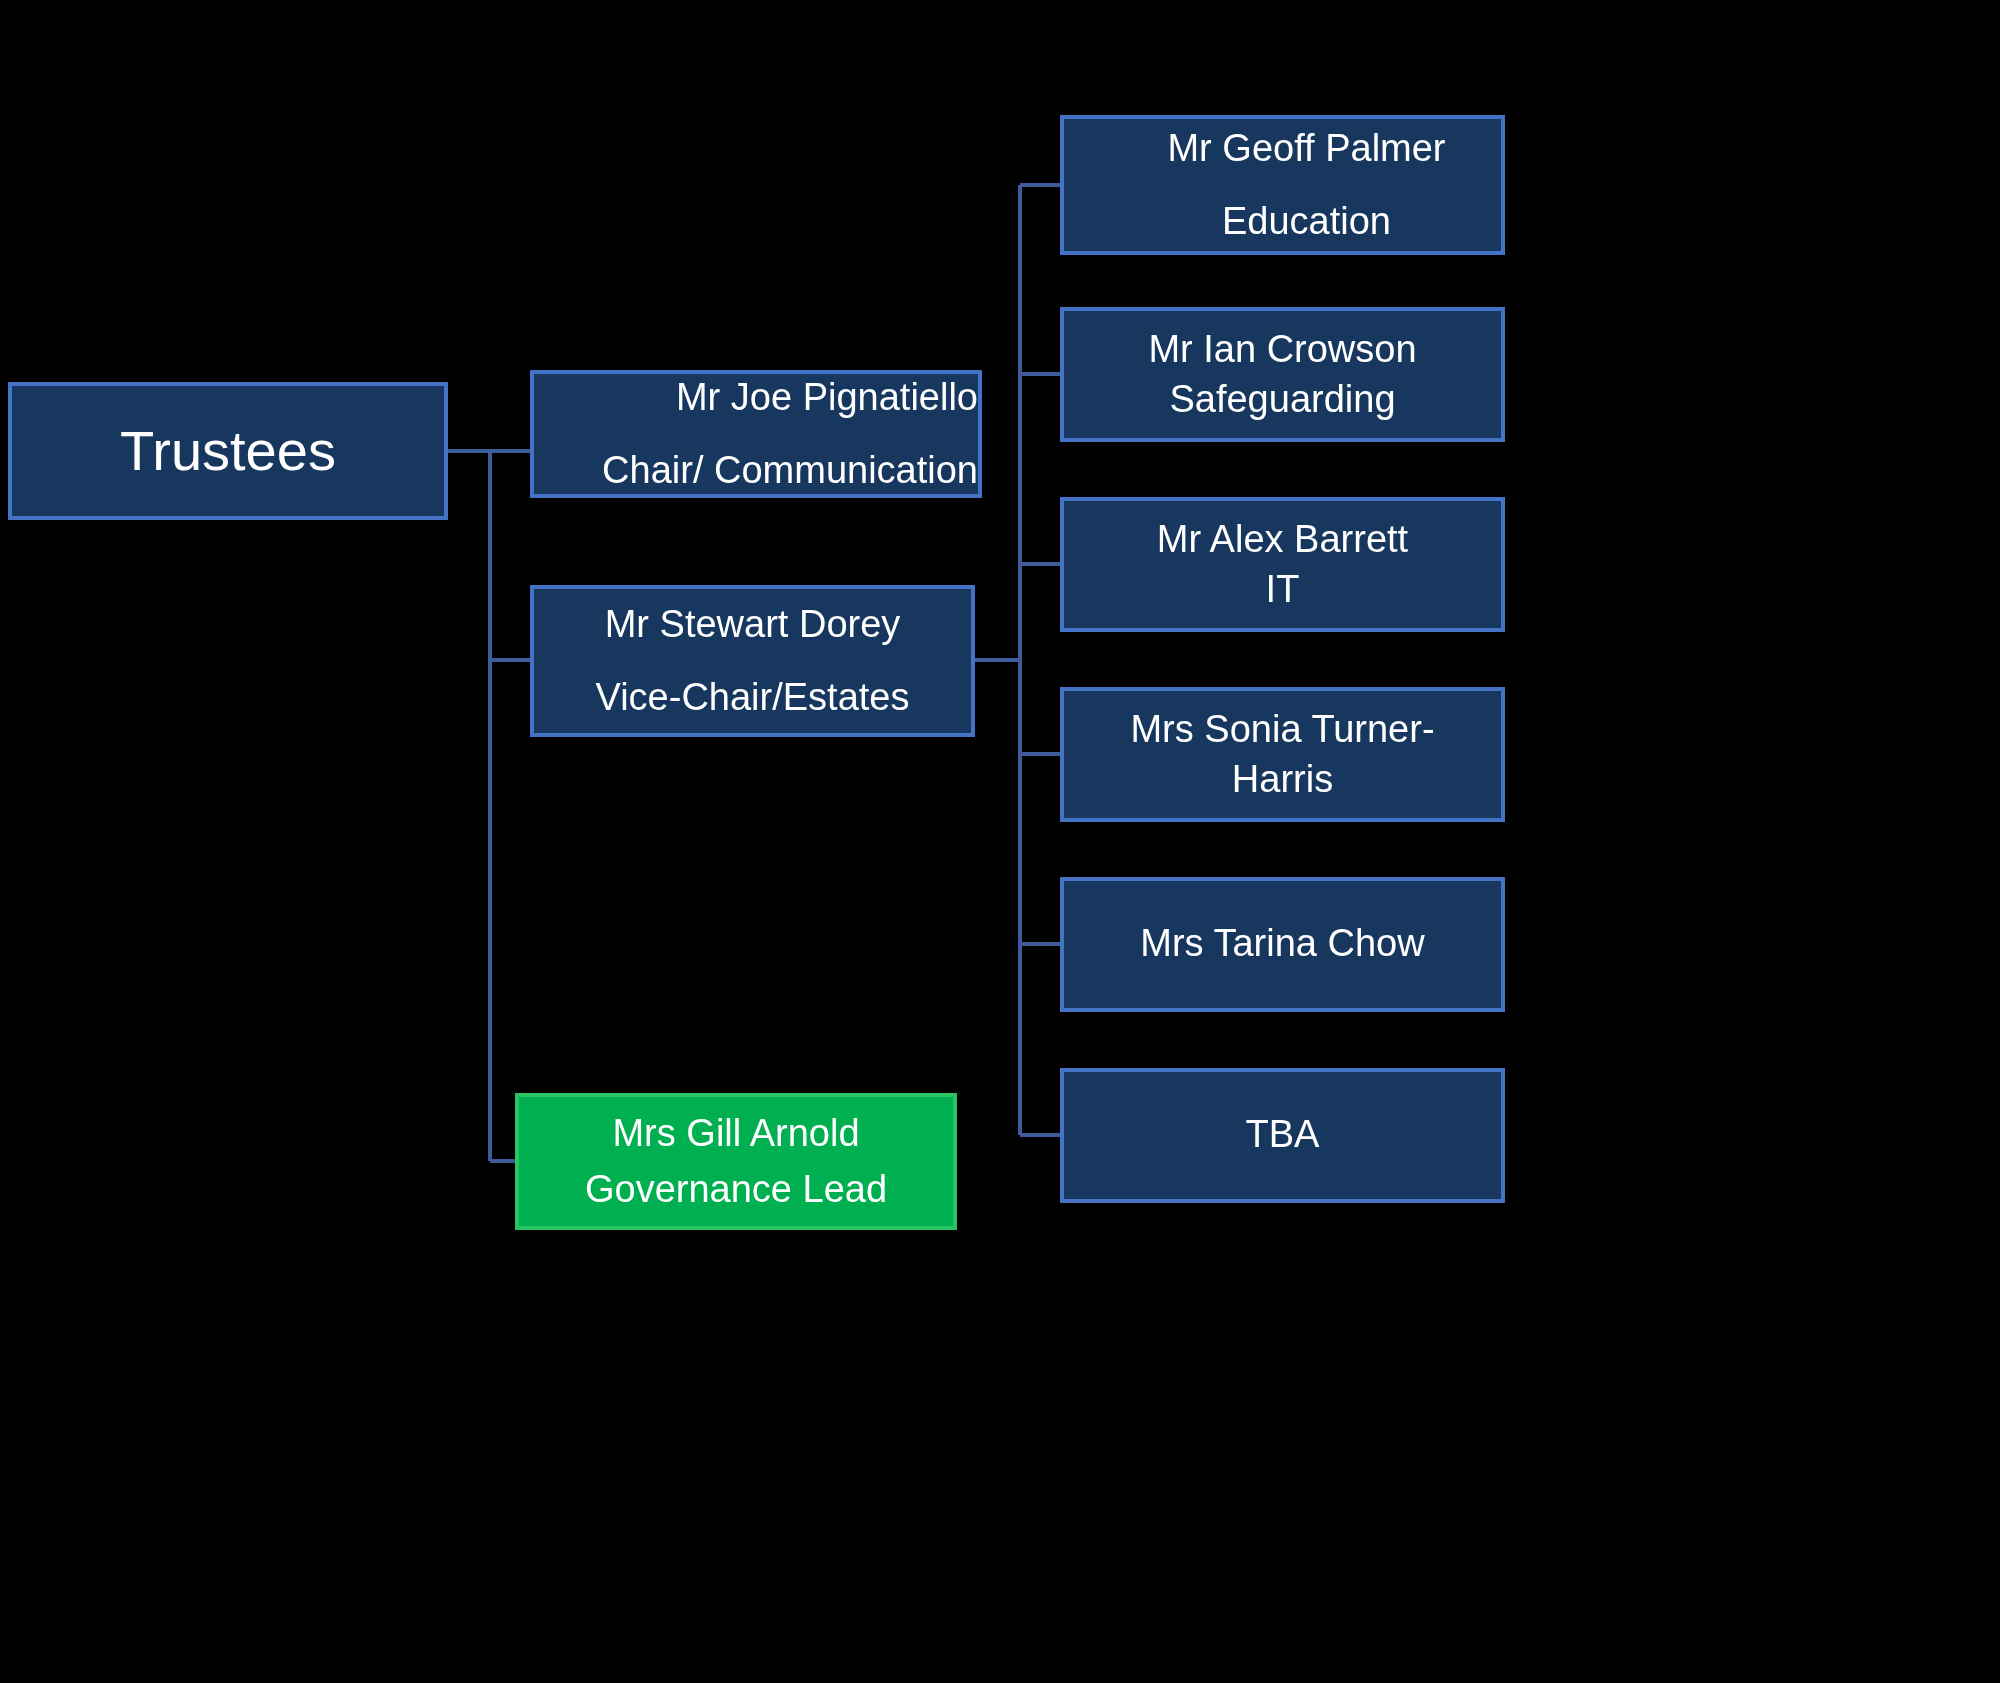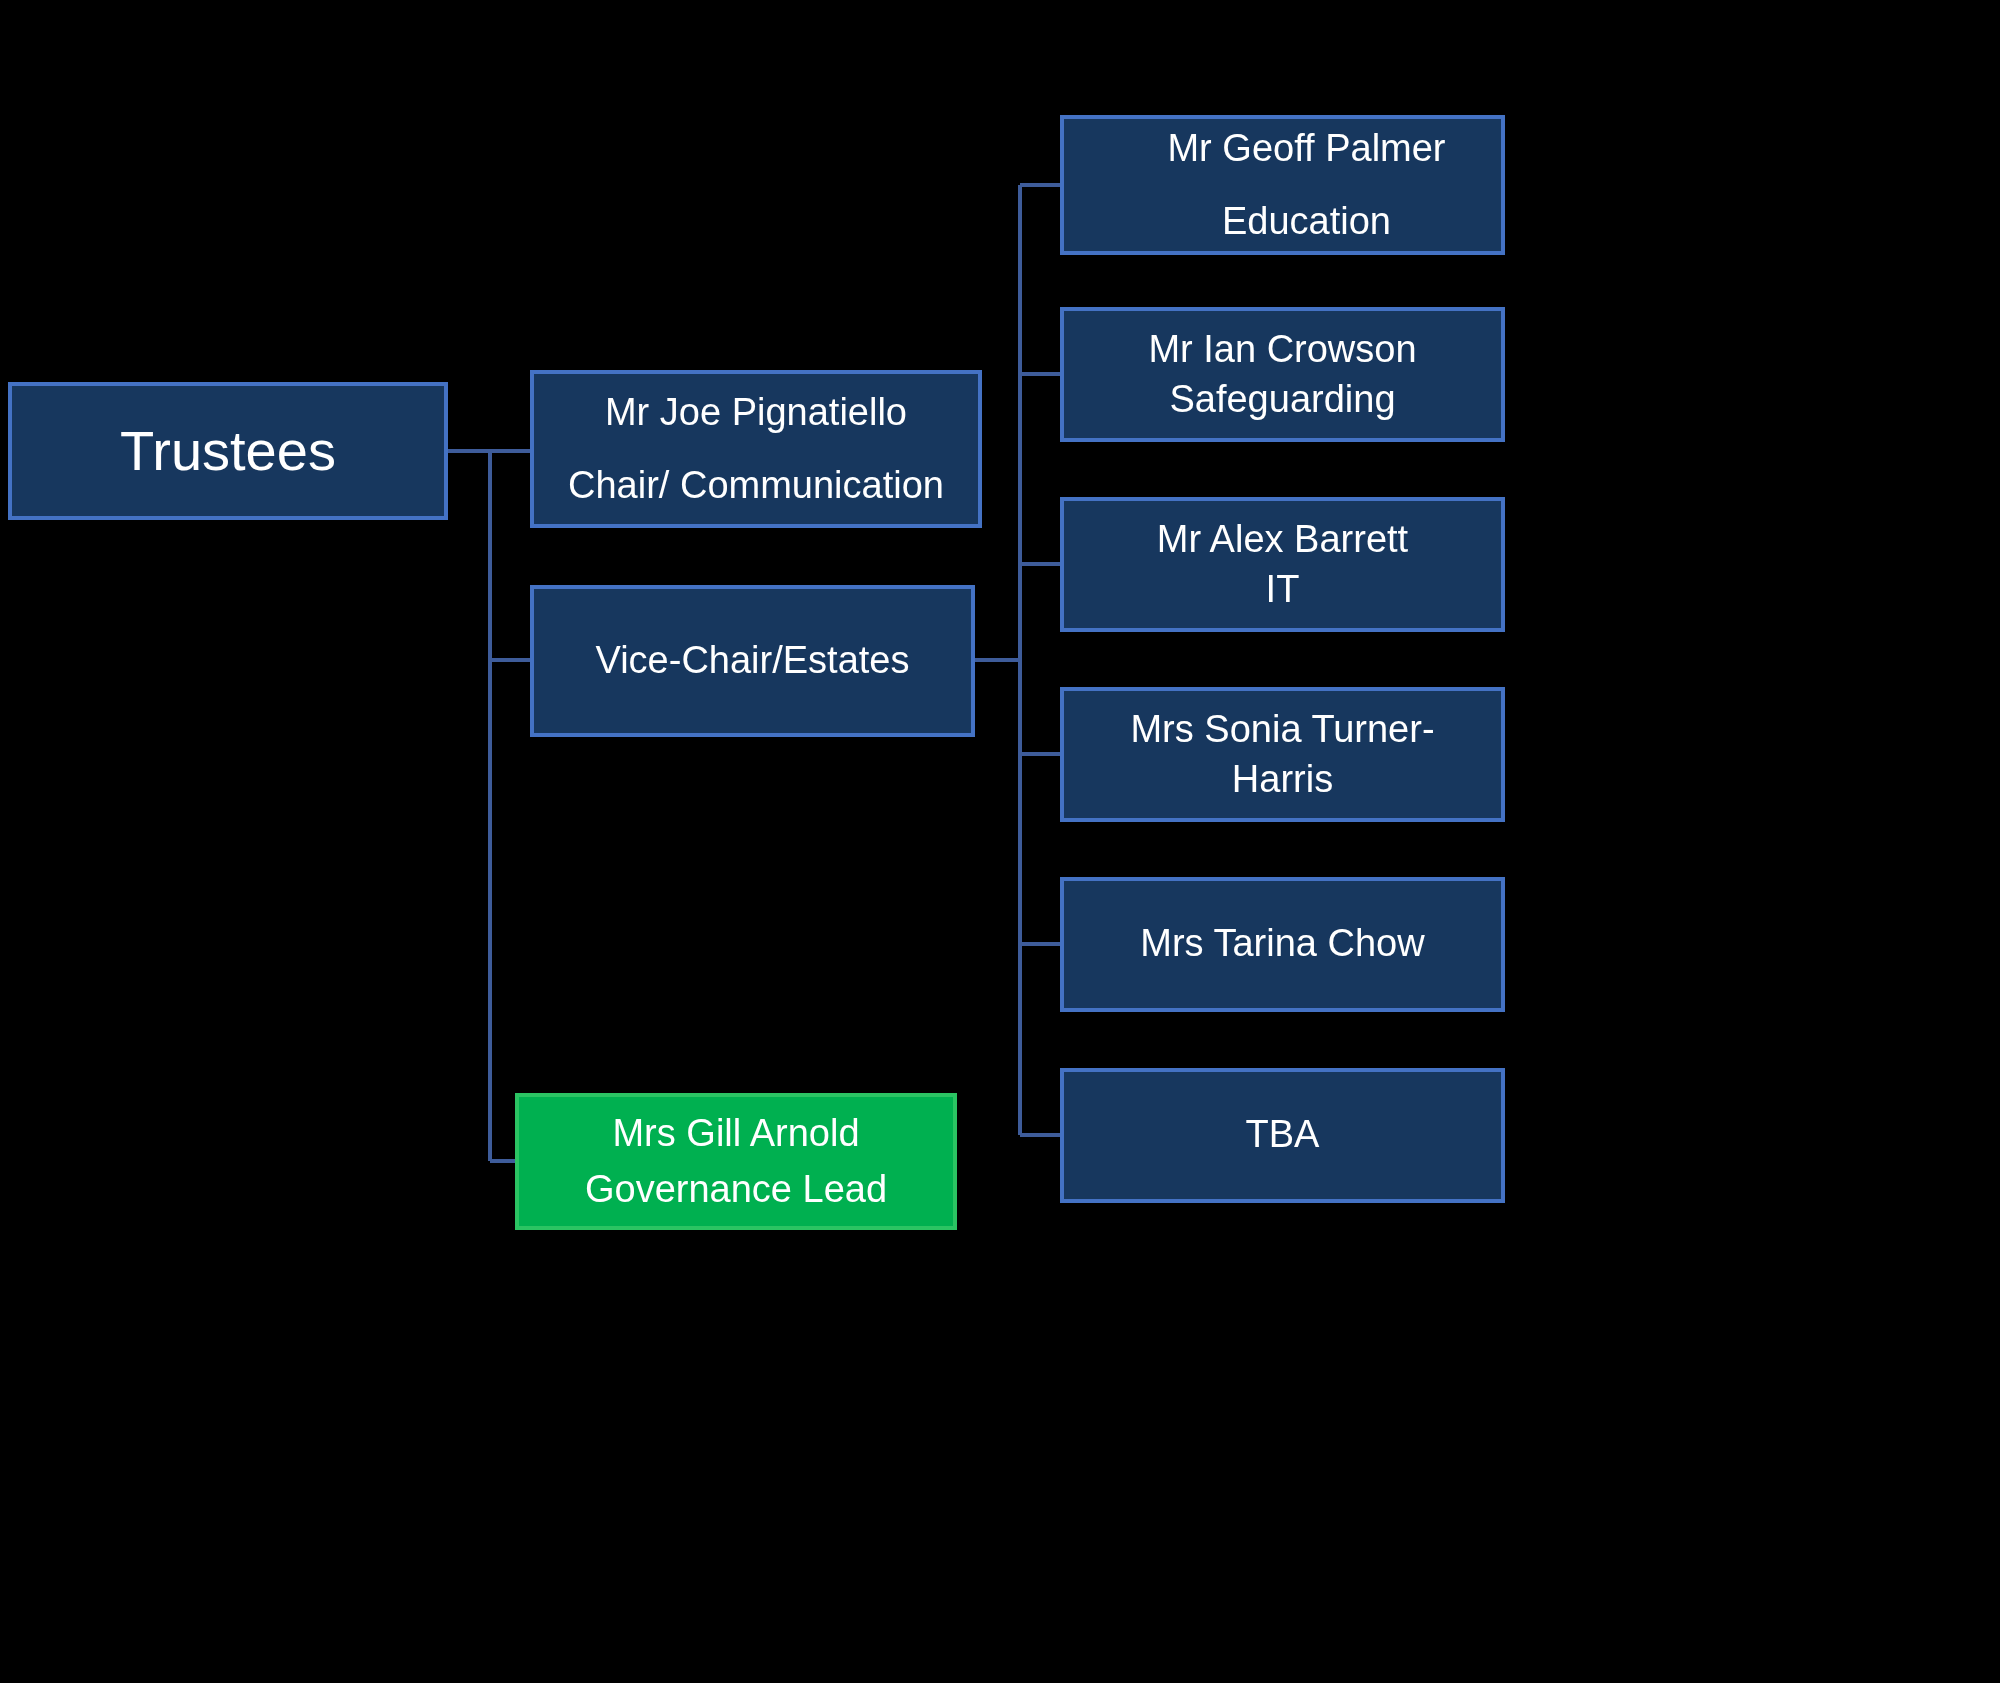--- a/index.html
+++ b/index.html
@@ -71,26 +71,27 @@
     <path d="M1020 564 L1060 564"></path>
     <path d="M1020 754 L1060 754"></path>
     <path d="M1020 944 L1060 944"></path>
     <path d="M1020 1135 L1060 1135"></path>
   </svg>
 
   <div class="node root" style="left:8px; top:382px; width:440px; height:138px;">
     <div class="line">Trustees</div>
   </div>
 
-  <div class="node gap" style="left:530px; top:370px; width:452px; height:158px;">
+  <div class="node gap" style="left:530px; top:370px; width:452px; height:128px;align-items:flex-end;">
     <div class="line">Mr Joe Pignatiello</div>
     <div class="line">Chair/ Communication</div>
   </div>
 
   <div class="node gap" style="left:530px; top:585px; width:445px; height:152px;">
+    <div class="line">Mr Stewart Dorey</div>
     <div class="line">Vice-Chair/Estates</div>
   </div>
 
   <div class="node green tight" style="left:515px; top:1093px; width:442px; height:137px;">
     <div class="line">Mrs Gill Arnold</div>
     <div class="line">Governance Lead</div>
   </div>
 
   <div class="node gap" style="left:1060px; top:115px; width:445px; height:140px;padding-left:48px;">
     <div class="line">Mr Geoff Palmer</div>

